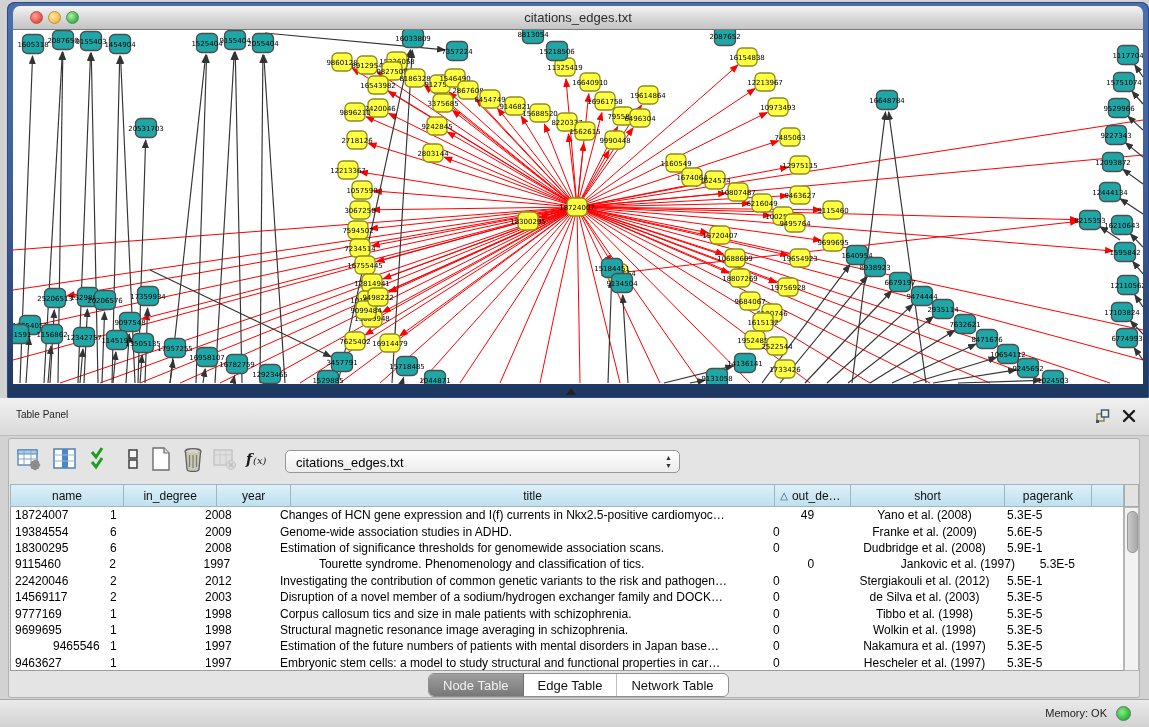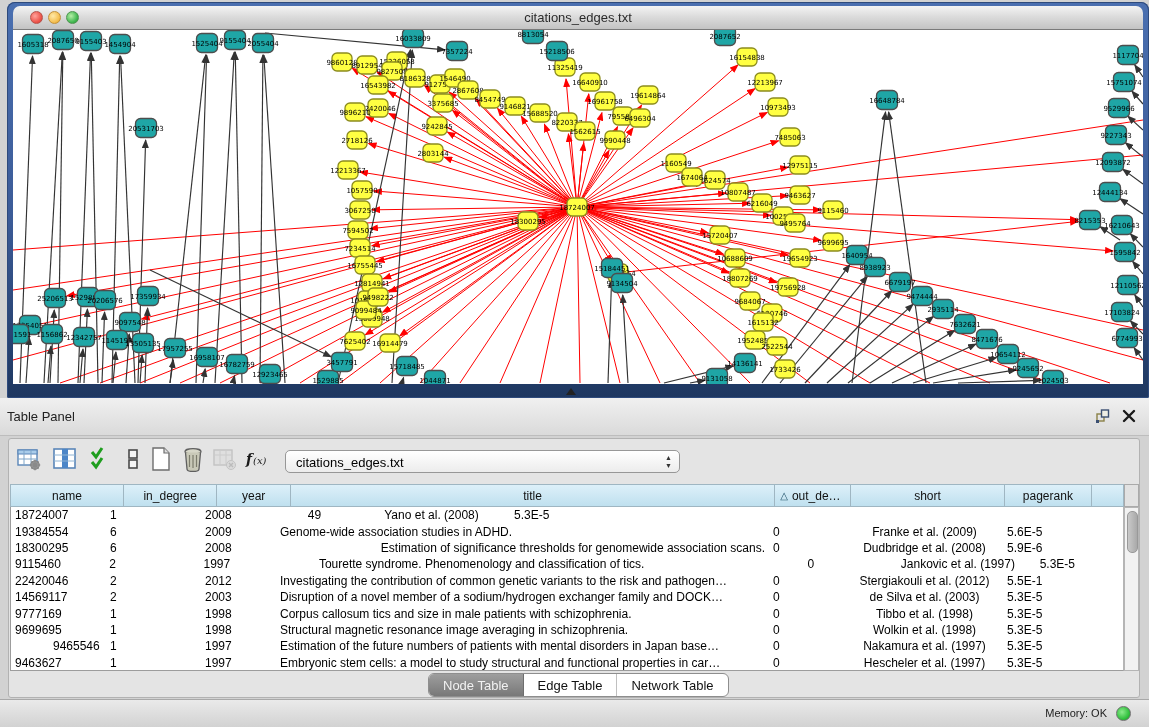--- a/index.html
+++ b/index.html
@@ -20,21 +20,21 @@
   .tl-yellow{left:35px;background:radial-gradient(circle at 4px 4px,#FFE9A8,#F5BE4F 65%,#D99A24);border:1px solid #C2913B}
   .tl-green{left:53px;background:radial-gradient(circle at 4px 4px,#B6EFA6,#3FB64F 65%,#2E8F36);border:1px solid #4F9450}
   .canvas{position:absolute;left:6px;top:28px;width:1130px;height:354px;background:#fff}
   .canvas svg{display:block}
   .notch{position:absolute;left:566px;top:388px;width:0;height:0;
        border-left:5px solid transparent;border-right:5px solid transparent;border-bottom:7px solid #222}
 
   
   .tp-head{position:absolute;left:0;top:398px;width:1149px;height:38px;
        background:linear-gradient(#F0F0F0,#DADADA);border-bottom:1px solid #bdbdbd;box-sizing:border-box}
-  .tp-title{position:absolute;left:7px;top:11px;font-size:13px;color:#222}
+  .tp-title{position:absolute;left:16px;top:11px;font-size:10px;color:#222}
   .tp-float{position:absolute;right:38px;top:10px;width:16px;height:16px;cursor:pointer}
   .tp-close{position:absolute;right:12px;top:10px;width:16px;height:16px;cursor:pointer}
 
   .panel{position:absolute;left:8px;top:438px;width:1132px;height:260px;
        background:#E4E4E4;border:1px solid #b2b2b2;border-radius:3px;box-sizing:border-box}
 
   .toolbar-btn{position:absolute;top:446px;width:30px;height:30px;cursor:pointer}
   .combo{position:absolute;left:285px;top:450px;width:395px;height:23px;
        background:linear-gradient(#FFFFFF,#ECECEC);border:1px solid #979797;border-radius:5px;
        box-sizing:border-box;cursor:pointer}
@@ -853,41 +853,42 @@
       <span>pagerank</span>
     </div>
     <div class="th th-filler" style="width: 32px;"></div>
   </div>
 <div class="scroll-corner"></div>
 <div class="tbody" id="tbody">
     <div class="tr">
       <div class="td" style="width: 95px; text-align: left;">18724007</div>
       <div class="td" style="width: 95px; text-align: left;">1</div>
       <div class="td" style="width: 75px; text-align: left;">2008</div>
+      <div class="td" style="width: 493px; text-align: left;">Changes of HCN gene expression and I(f) currents in Nkx2.5-positive cardiomyoc…</div>
       <div class="td" style="width: 77px; text-align: center;">49</div>
       <div class="td" style="width: 157px; text-align: center;">Yano et al. (2008)</div>
       <div class="td" style="width: 88px; text-align: left;">5.3E-5</div>
     </div>
     <div class="tr">
       <div class="td" style="width: 95px; text-align: left;">19384554</div>
       <div class="td" style="width: 95px; text-align: left;">6</div>
       <div class="td" style="width: 75px; text-align: left;">2009</div>
       <div class="td" style="width: 493px; text-align: left;">Genome-wide association studies in ADHD.</div>
       <div class="td" style="width: 77px; text-align: left;">0</div>
       <div class="td" style="width: 157px; text-align: center;">Franke et al. (2009)</div>
       <div class="td" style="width: 88px; text-align: left;">5.6E-5</div>
     </div>
     <div class="tr">
       <div class="td" style="width: 95px; text-align: left;">18300295</div>
       <div class="td" style="width: 95px; text-align: left;">6</div>
       <div class="td" style="width: 75px; text-align: left;">2008</div>
-      <div class="td" style="width: 493px; text-align: right;">Estimation of significance thresholds for genomewide association scans.</div>
+      <div class="td" style="width: 493px; text-align: left;">Estimation of significance thresholds for genomewide association scans.</div>
       <div class="td" style="width: 77px; text-align: left;">0</div>
       <div class="td" style="width: 157px; text-align: center;">Dudbridge et al. (2008)</div>
-      <div class="td" style="width: 88px; text-align: left;">5.9E-6</div>
+      <div class="td" style="width: 88px; text-align: left;">5.9E-1</div>
     </div>
     <div class="tr">
       <div class="td" style="width: 95px; text-align: left;">9115460</div>
       <div class="td" style="width: 95px; text-align: left;">2</div>
       <div class="td" style="width: 75px; text-align: left;">1997</div>
       <div class="td" style="width: 493px; text-align: left; margin-left: 41px;">Tourette syndrome. Phenomenology and classification of tics.</div>
       <div class="td" style="width: 77px; text-align: left;">0</div>
       <div class="td" style="width: 157px; text-align: center;">Jankovic et al. (1997)</div>
       <div class="td" style="width: 88px; text-align: left;">5.3E-5</div>
     </div>

